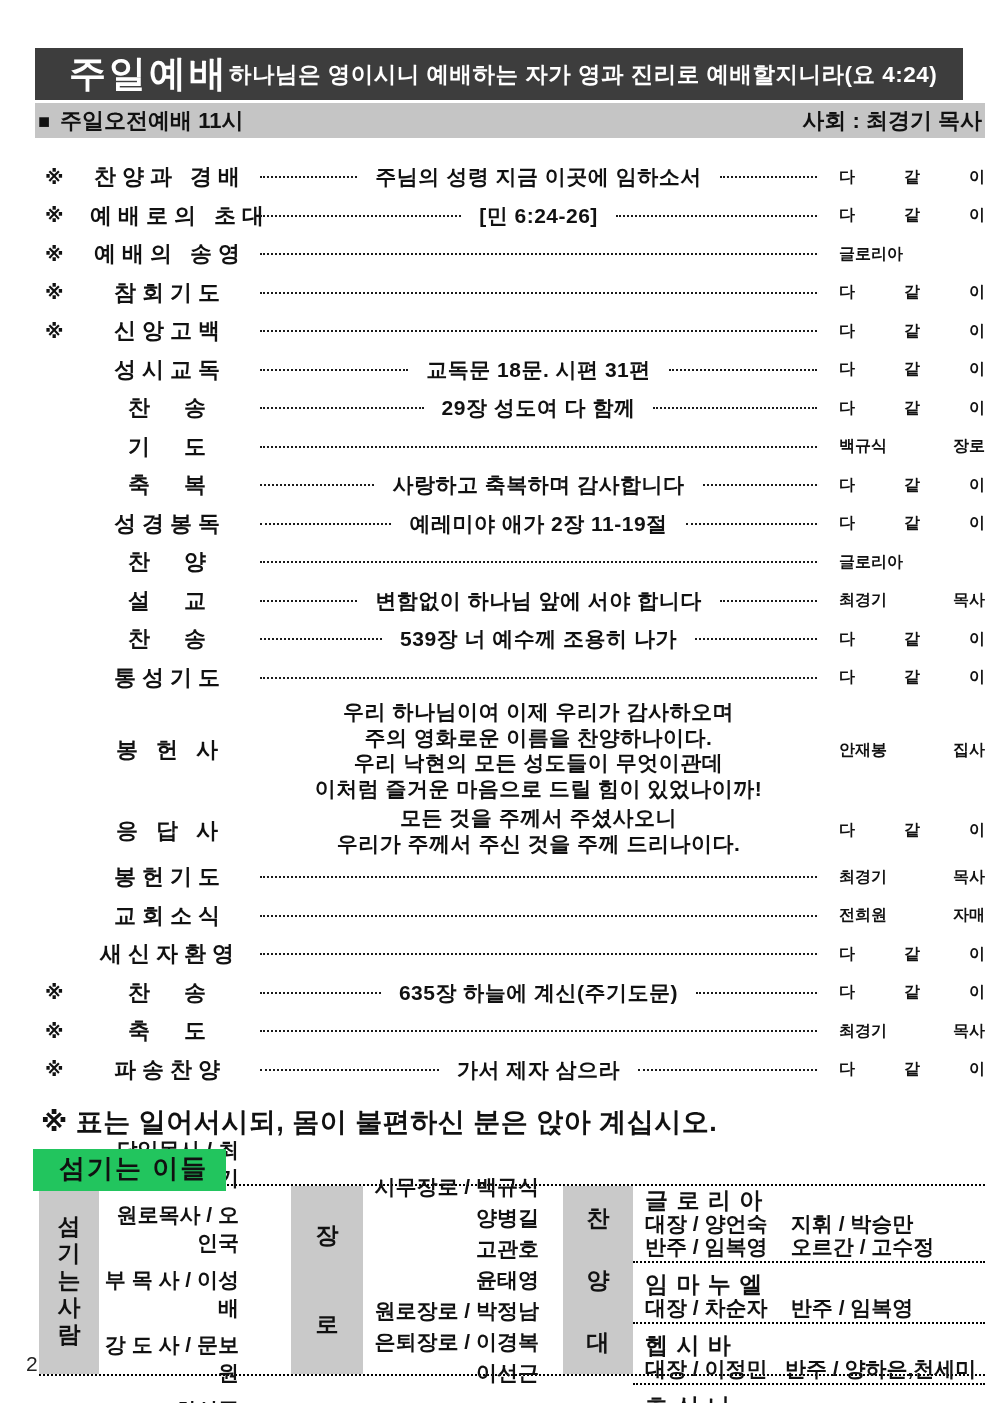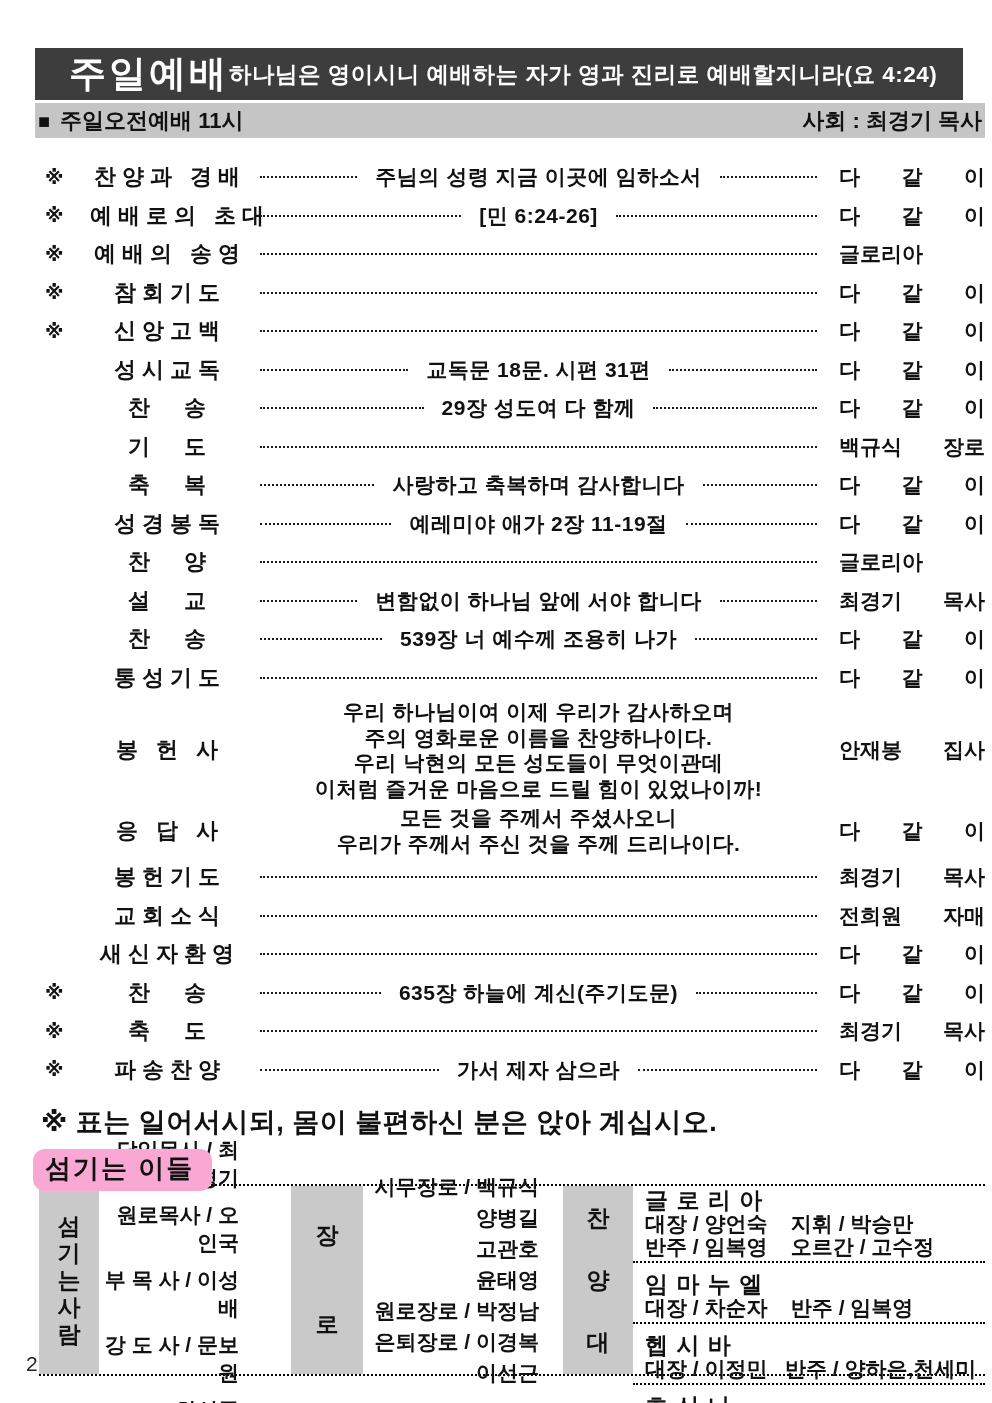--- a/index.html
+++ b/index.html
@@ -19,28 +19,28 @@
   
   .order{margin-top:20px;}
   .o-row{display:flex;align-items:center;height:38.5px;}
   .o-row.multi{height:auto;padding:2px 0;}
   .o-star{width:55px;font-size:19px;padding-left:10px;box-sizing:border-box;}
   .o-label{width:160px;text-align:center;font-size:22px;letter-spacing:6px;white-space:nowrap;flex:none;}
   .o-dots{flex:1;height:0;border-bottom:2px dotted #1a1a1a;margin:0 10px;}
   .o-center{font-size:21px;white-space:nowrap;margin:0 8px;letter-spacing:0.5px;}
   .o-lines{flex:1;text-align:center;font-size:21px;line-height:25.5px;letter-spacing:0.5px;}
   .o-line{display:block;white-space:nowrap;}
-  .o-by{width:146px;margin-left:12px;font-size:21px;text-align:justify;text-align-last:justify;white-space:nowrap;flex:none;}
+  .o-by{width:146px;margin-left:12px;font-size:16px;text-align:justify;text-align-last:justify;white-space:nowrap;flex:none;}
 
   .note{margin-top:15px;font-size:27px;letter-spacing:0.5px;padding-left:6px;}
 
   
   .servants{margin-top:9px;}
-  .servants-title{display:inline-block;position:relative;z-index:2;background:#f9a8d4;
-                  font-size:26px;letter-spacing:2px;padding:2px 18px 5px 12px;margin-left:-2px;border-radius:12px;}
+  .servants-title{display:inline-block;position:relative;z-index:2;background:#22c55e;
+                  font-size:26px;letter-spacing:2px;padding:2px 18px 5px 26px;margin-left:-2px;}
   .stable{position:relative;z-index:1;margin-top:-7px;height:192px;display:flex;align-items:stretch;
           border-top:2px dotted #000;border-bottom:2px dotted #000;margin-left:4px;width:946px;box-sizing:border-box;}
   .vh{background:#c9c9c9;display:flex;align-items:center;justify-content:center;text-align:center;
       word-break:break-all;font-size:23px;box-sizing:border-box;flex:none;}
   .vh1{width:60px;padding:0 17px;line-height:27px;}
   .vh2{width:72px;padding:0 24px;line-height:89px;}
   .vh3{width:70px;padding:0 16px;line-height:62px;}
   .colA{width:192px;box-sizing:border-box;display:flex;flex-direction:column;justify-content:center;
         gap:9px;text-align:right;padding-right:52px;font-size:21px;flex:none;}
   .colB{width:200px;box-sizing:border-box;display:flex;flex-direction:column;justify-content:center;

